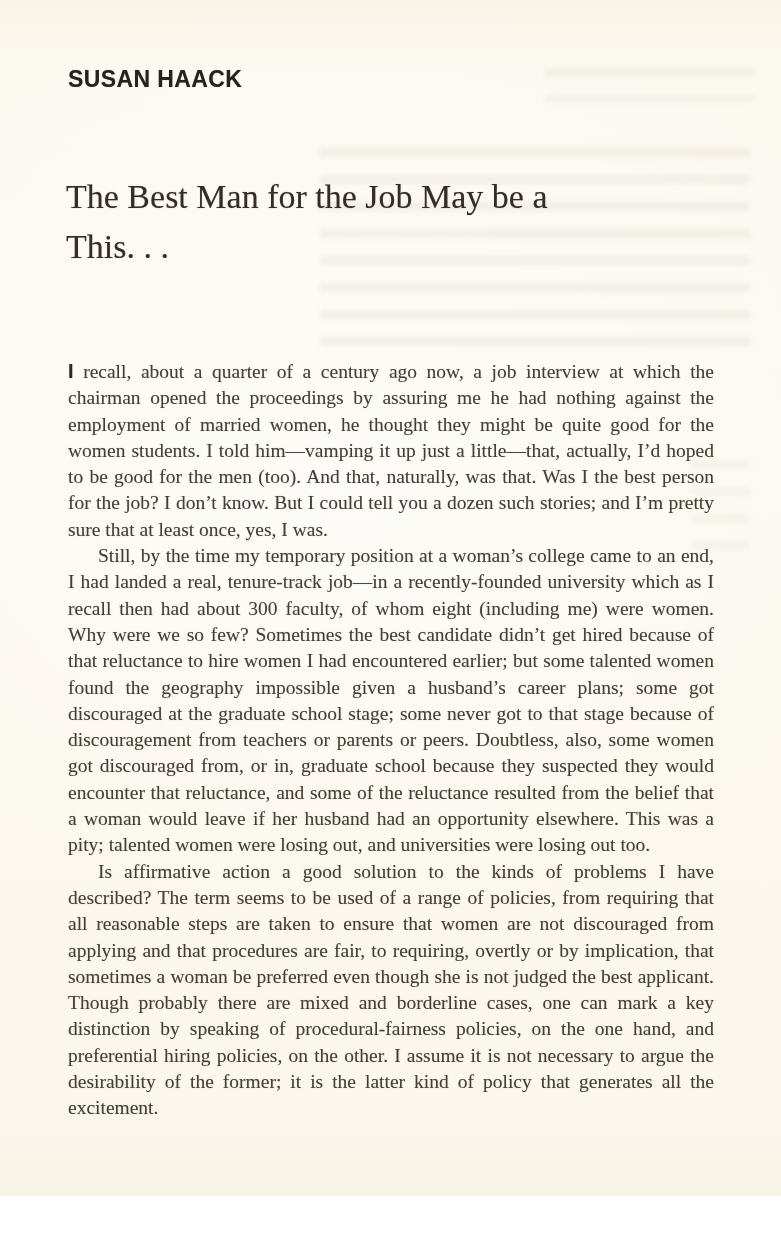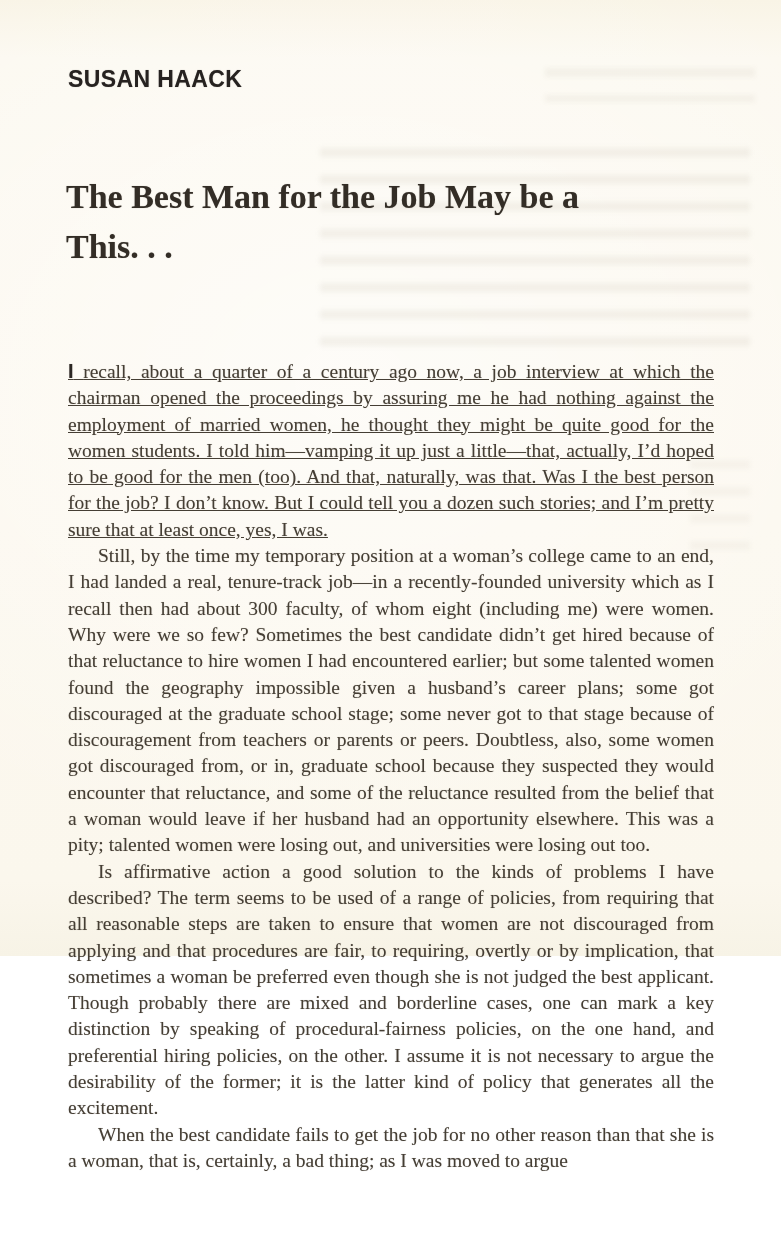--- a/index.html
+++ b/index.html
@@ -8,21 +8,21 @@
   }
   body {
     width: 781px;
     height: 1253px;
     overflow: hidden;
     font-family: "Liberation Serif", serif;
   }
   .page {
     position: relative;
     width: 781px;
-    height: 956px;
+    height: 1196px;
     background:
       radial-gradient(ellipse 900px 700px at 45% 40%, rgba(255,255,255,0.55), rgba(255,255,255,0) 70%),
       linear-gradient(180deg, #f9f4e6 0%, #fcf9f1 6%, #fcf8ef 55%, #fbf7ed 92%, #f7f3e6 100%);
   }
   
   .ghost {
     position: absolute;
     background: repeating-linear-gradient(
       180deg,
       rgba(168,158,136,0.22) 0px,
@@ -51,21 +51,21 @@
     text-shadow: 0 0 1px rgba(38,34,32,0.4);
   }
   .title {
     position: absolute;
     left: 66px;
     top: 172px;
     z-index: 2;
     width: 660px;
     font-size: 34px;
     line-height: 50px;
-    font-weight: 700;
+    font-weight: 400;
     color: #332d26;
     text-shadow: 0 0 1px rgba(51,45,38,0.35);
   }
   .body-text {
     position: absolute;
     left: 68px;
     top: 358px;
     z-index: 2;
     width: 646px;
     font-size: 19.5px;
@@ -73,21 +73,20 @@
     text-align: justify;
     color: #453e34;
     text-shadow: 0 0 1px rgba(69,62,52,0.30);
   }
   .body-text p {
     margin: 0;
     text-indent: 30px;
   }
   .body-text p.lead {
     text-indent: 0;
-    text-decoration: underline;
   }
   .initial {
     font-family: "Liberation Sans", sans-serif;
     font-weight: 700;
     font-size: 20px;
     color: #2c2723;
   }
 </style>
 </head>
 <body>
@@ -102,16 +101,15 @@
 
   <div class="title">
     <div>The Best Man for the Job May be a</div>
     <div>This. . .</div>
   </div>
 
   <div class="body-text">
     <p class="lead"><span class="initial">I</span> <span>recall, about a quarter of a century ago now, a job interview at which the chairman opened the proceedings by assuring me he had nothing against the employment of married women, he thought they might be quite good for the women students. I told him—vamping it up just a little—that, actually, I’d hoped to be good for the men (too). And that, naturally, was that. Was I the best person for the job? I don’t know. But I could tell you a dozen such stories; and I’m pretty sure that at least once, yes, I was.</span></p>
     <p>Still, by the time my temporary position at a woman’s college came to an end, I had landed a real, tenure-track job—in a recently-founded university which as I recall then had about 300 faculty, of whom eight (including me) were women. Why were we so few? Sometimes the best candidate didn’t get hired because of that reluctance to hire women I had encountered earlier; but some talented women found the geography impossible given a husband’s career plans; some got discouraged at the graduate school stage; some never got to that stage because of discouragement from teachers or parents or peers. Doubtless, also, some women got discouraged from, or in, graduate school because they suspected they would encounter that reluctance, and some of the reluctance resulted from the belief that a woman would leave if her husband had an opportunity elsewhere. This was a pity; talented women were losing out, and universities were losing out too.</p>
     <p>Is affirmative action a good solution to the kinds of problems I have described? The term seems to be used of a range of policies, from requiring that all reasonable steps are taken to ensure that women are not discouraged from applying and that procedures are fair, to requiring, overtly or by implication, that sometimes a woman be preferred even though she is not judged the best applicant. Though probably there are mixed and borderline cases, one can mark a key distinction by speaking of procedural-fairness policies, on the one hand, and preferential hiring policies, on the other. I assume it is not necessary to argue the desirability of the former; it is the latter kind of policy that generates all the excitement.</p>
-    <p>When the best candidate fails to get the job for no other reason than that she is a woman, that is, certainly, a bad thing; as I was moved to argue</p>
   </div>
 
 </div>
 
 </body></html>

